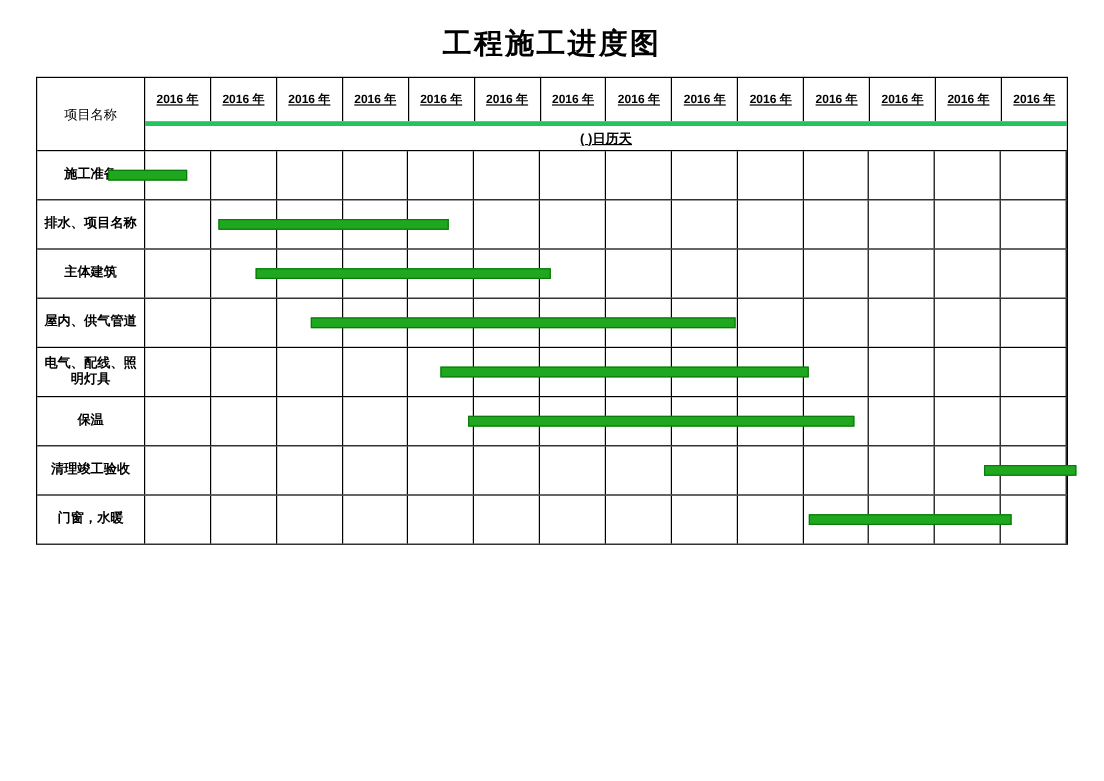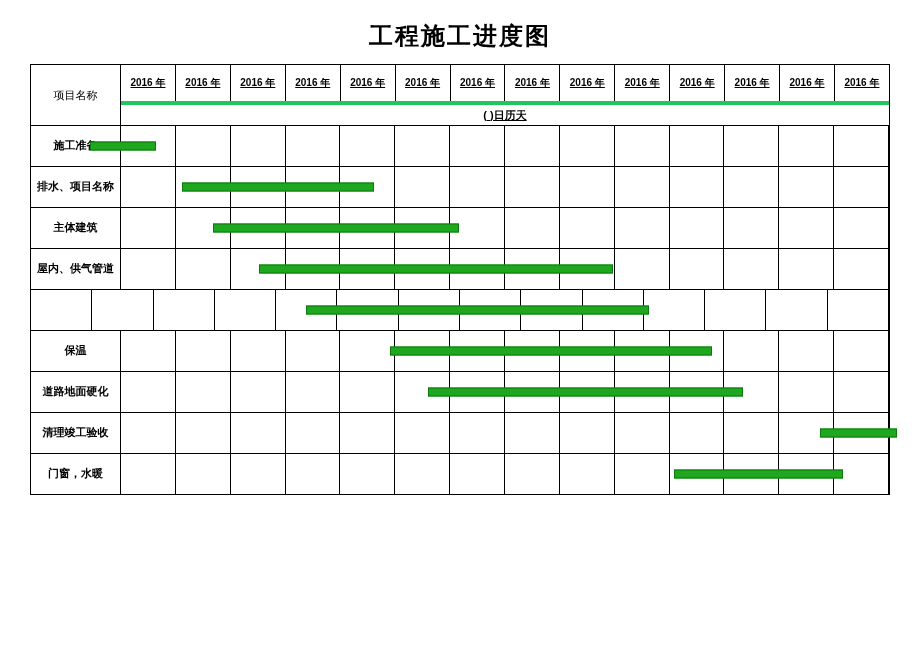--- a/index.html
+++ b/index.html
@@ -215,20 +215,21 @@
           <div class="grid-cell"></div>
           <div class="grid-cell"></div>
           <div class="grid-cell"></div>
           <div class="grid-cell"></div>
           <div class="grid-cell"></div>
           <div class="grid-cell"></div>
           <div class="bar" style="left: 18%; width: 46%;"></div>
         </div>
       </div>
       <div class="task-row">
+        <div class="task-label">电气、配线、照明灯具</div>
         <div class="task-grid">
           <div class="grid-cell"></div>
           <div class="grid-cell"></div>
           <div class="grid-cell"></div>
           <div class="grid-cell"></div>
           <div class="grid-cell"></div>
           <div class="grid-cell"></div>
           <div class="grid-cell"></div>
           <div class="grid-cell"></div>
           <div class="grid-cell"></div>
@@ -254,40 +255,20 @@
           <div class="grid-cell"></div>
           <div class="grid-cell"></div>
           <div class="grid-cell"></div>
           <div class="grid-cell"></div>
           <div class="grid-cell"></div>
           <div class="grid-cell"></div>
           <div class="bar" style="left: 35%; width: 42%;"></div>
         </div>
       </div>
       <div class="task-row">
-        <div class="task-label">道路地面硬化</div>
-        <div class="task-grid">
-          <div class="grid-cell"></div>
-          <div class="grid-cell"></div>
-          <div class="grid-cell"></div>
-          <div class="grid-cell"></div>
-          <div class="grid-cell"></div>
-          <div class="grid-cell"></div>
-          <div class="grid-cell"></div>
-          <div class="grid-cell"></div>
-          <div class="grid-cell"></div>
-          <div class="grid-cell"></div>
-          <div class="grid-cell"></div>
-          <div class="grid-cell"></div>
-          <div class="grid-cell"></div>
-          <div class="grid-cell"></div>
-          <div class="bar" style="left: 40%; width: 41%;"></div>
-        </div>
-      </div>
-      <div class="task-row">
         <div class="task-label">清理竣工验收</div>
         <div class="task-grid">
           <div class="grid-cell"></div>
           <div class="grid-cell"></div>
           <div class="grid-cell"></div>
           <div class="grid-cell"></div>
           <div class="grid-cell"></div>
           <div class="grid-cell"></div>
           <div class="grid-cell"></div>
           <div class="grid-cell"></div>

